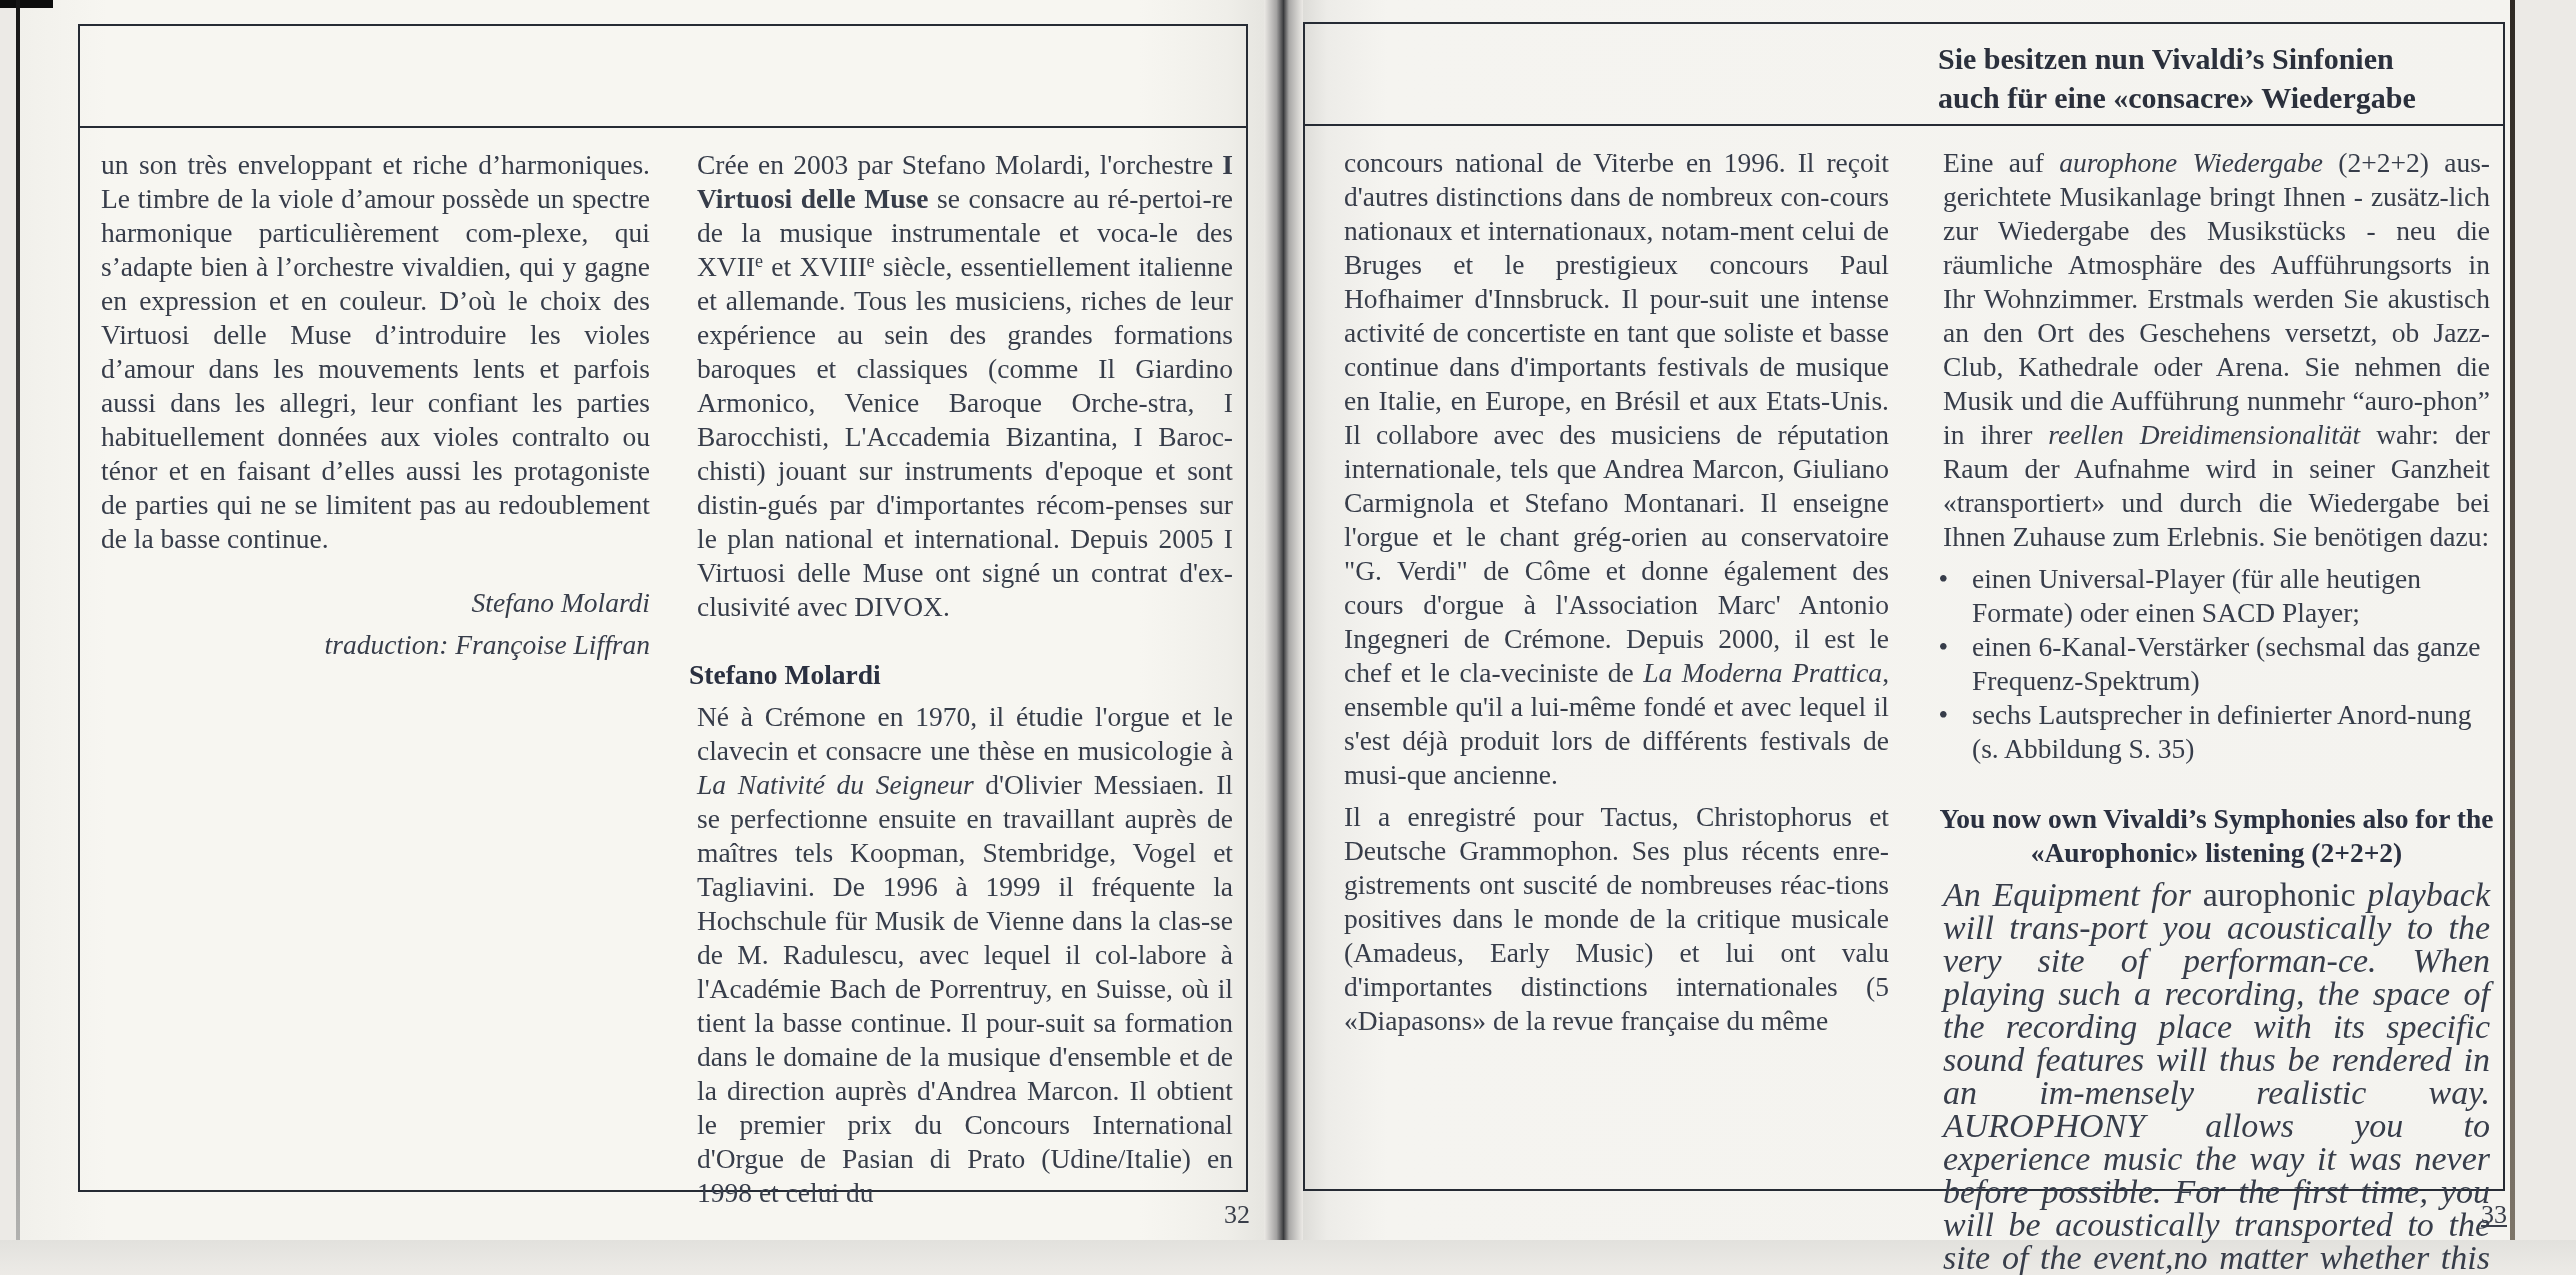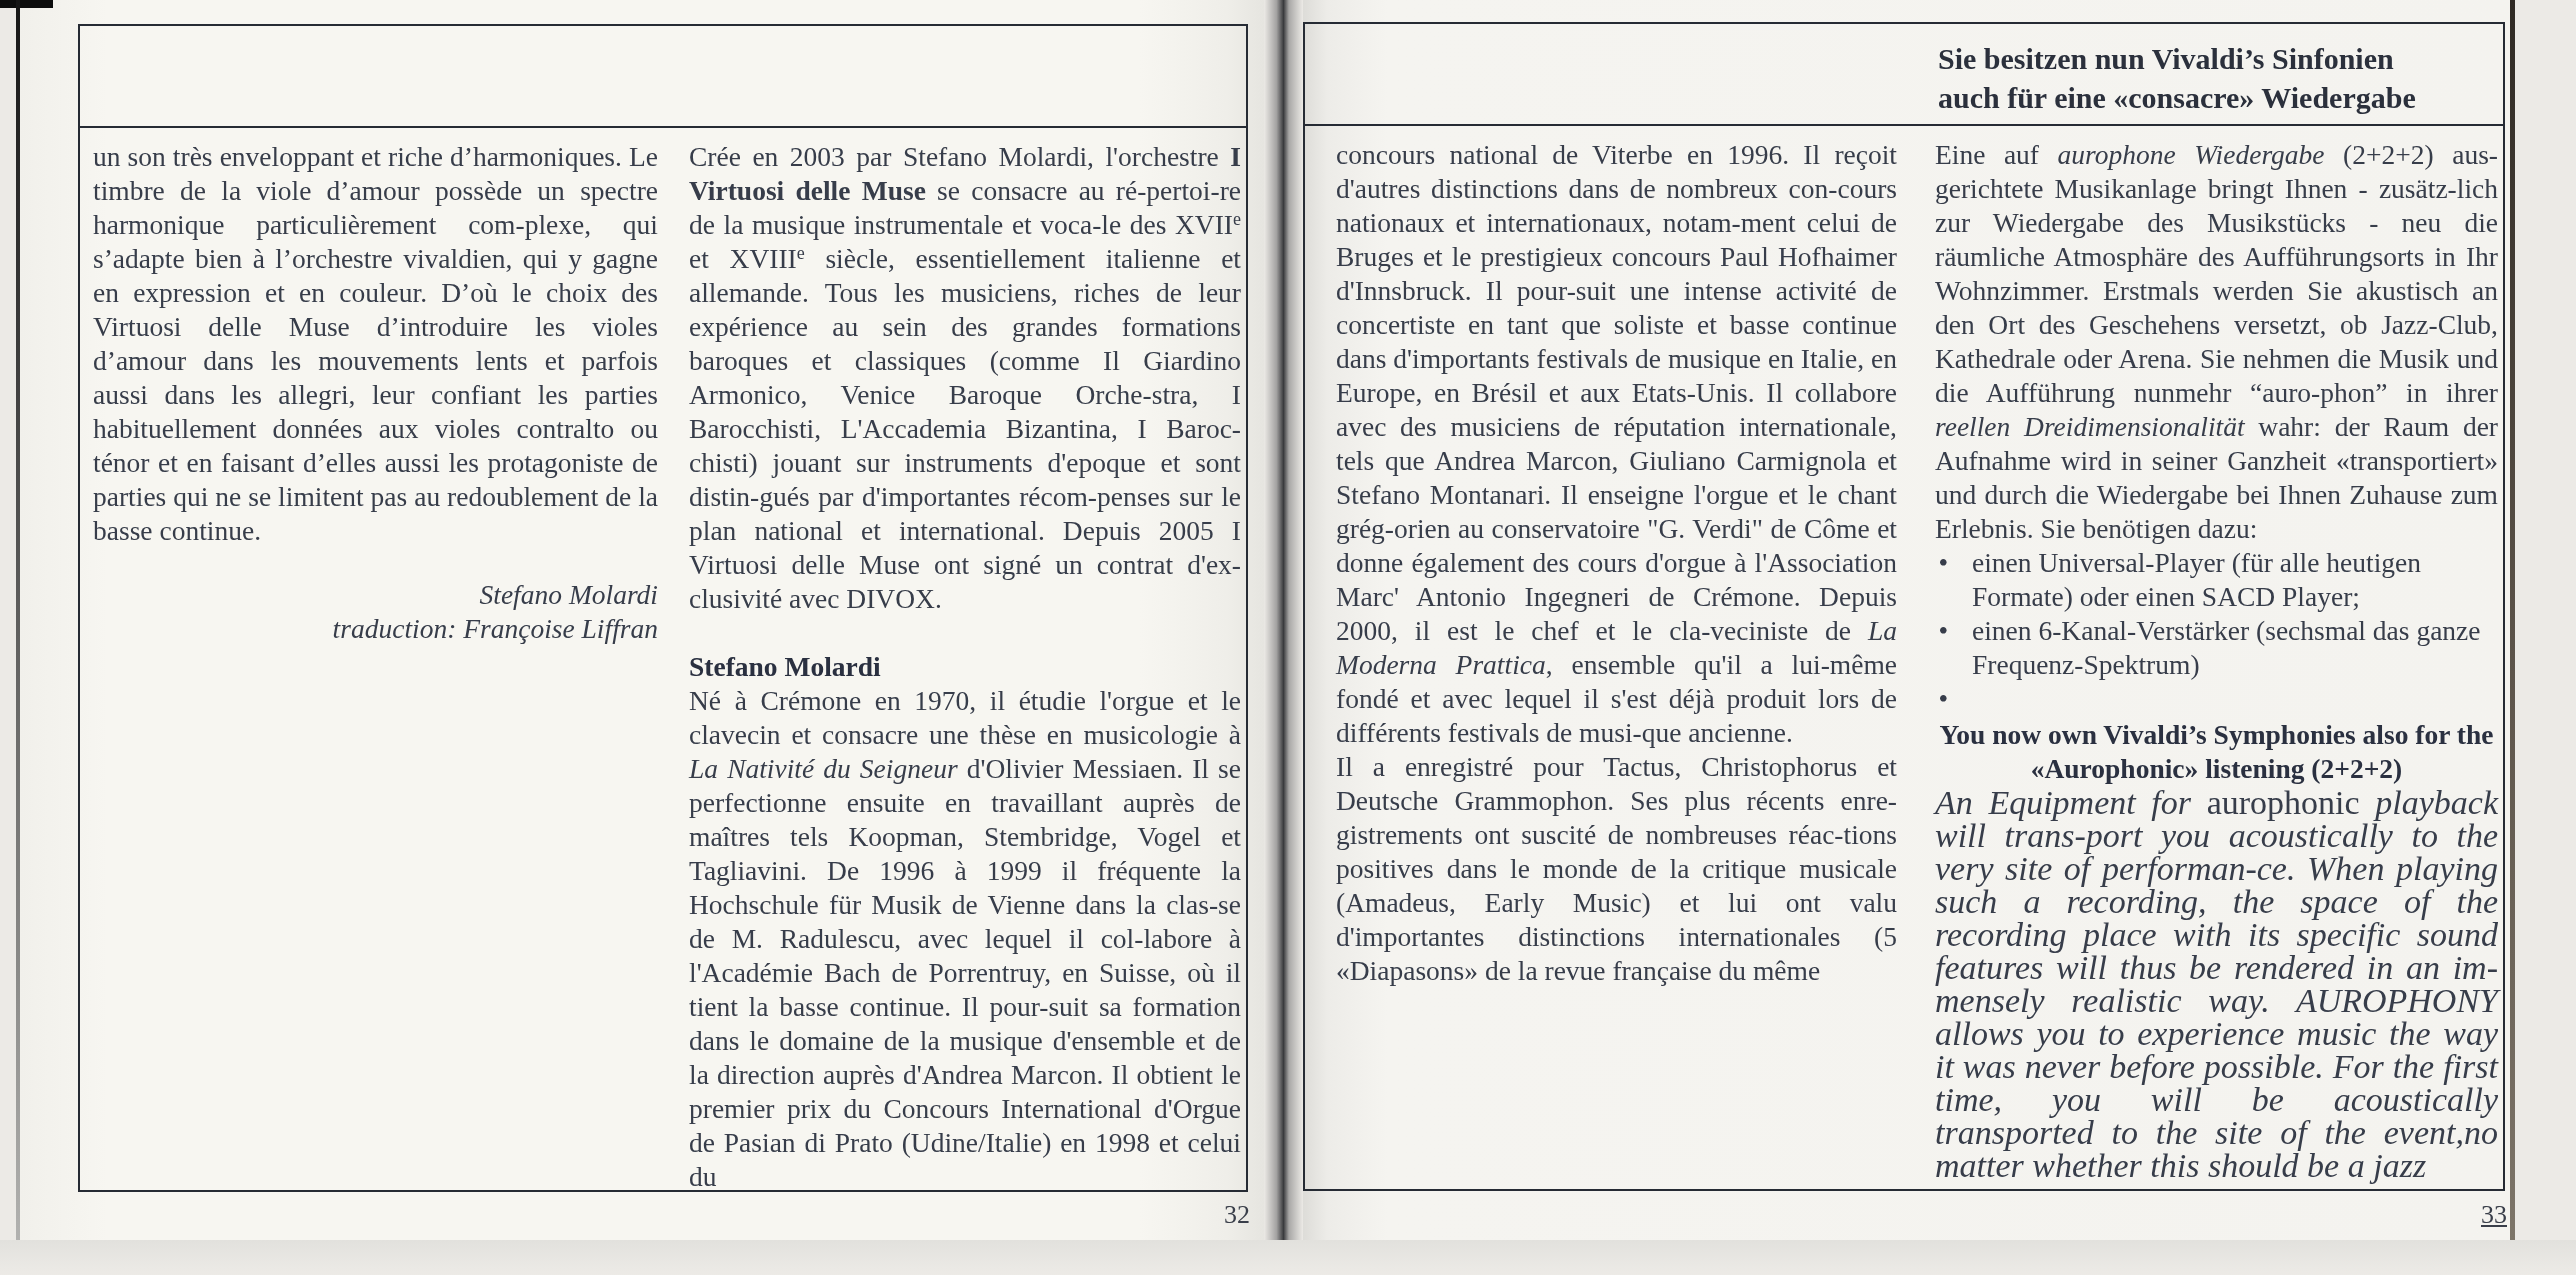--- a/index.html
+++ b/index.html
@@ -32,21 +32,21 @@
   .frame .header-sep{position:absolute;left:0;top:100px;width:100%;border-bottom:2.7px solid #262b34;}
   
   .booklet-title{position:absolute;left:1938px;top:39px;width:573px;
     font-weight:bold;font-size:30px;line-height:39px;color:#2b303c;}
   
   .col{position:absolute;font-size:27.5px;line-height:34px;text-align:justify;hyphens:none;}
   #col-l1{left:93px;top:140px;width:565px;}
   #col-l2{left:689px;top:140px;width:552px;}
   #col-r1{left:1336px;top:138px;width:561px;}
   #col-r2{left:1935px;top:138px;width:563px;line-height:34px;}
-  .para{margin:0;}
+  .para{margin:8px;}
   .heading{margin:0;font-weight:bold;color:#2a3040;}
   .gap-top{margin-top:34px;}
   .gap-top-lg{margin-top:36px;}
   .sig1{margin-top:30px;}
   .sig{font-style:italic;text-align:right;}
   .noj{text-align:center;}
   .english{font-size:34px;line-height:33px;}
   .b{font-weight:bold;}
   .i{font-style:italic;}
   sup{font-size:18px;vertical-align:baseline;position:relative;top:-0.5em;line-height:0;}
@@ -95,21 +95,21 @@
   </div>
 <div class="col" id="col-r1">
     <p class="para "><span>concours national de Viterbe en 1996. Il reçoit d'autres distinctions dans de nombreux con-cours nationaux et internationaux, notam-ment celui de Bruges et le prestigieux concours Paul Hofhaimer d'Innsbruck. Il pour-suit une intense activité de concertiste en tant que soliste et basse continue dans d'importants festivals de musique en Italie, en Europe, en Brésil et aux Etats-Unis. Il collabore avec des musiciens de réputation internationale, tels que Andrea Marcon, Giuliano Carmignola et Stefano Montanari. Il enseigne l'orgue et le chant grég-orien au conservatoire "G. Verdi" de Côme et donne également des cours d'orgue à l'Association Marc' Antonio Ingegneri de Crémone. Depuis 2000, il est le chef et le cla-veciniste de </span><span class="i">La Moderna Prattica</span><span>, ensemble qu'il a lui-même fondé et avec lequel il s'est déjà produit lors de différents festivals de musi-que ancienne.</span></p>
     <p class="para "><span>Il a enregistré pour Tactus, Christophorus et Deutsche Grammophon. Ses plus récents enre-gistrements ont suscité de nombreuses réac-tions positives dans le monde de la critique musicale (Amadeus, Early Music) et lui ont valu d'importantes distinctions internationales (5 «Diapasons» de la revue française du même</span></p>
   </div>
 <div class="col" id="col-r2">
     <p class="para "><span>Eine auf </span><span class="i">aurophone Wiedergabe</span><span> (2+2+2) aus-gerichtete Musikanlage bringt Ihnen - zusätz-lich zur Wiedergabe des Musikstücks - neu die räumliche Atmosphäre des Aufführungsorts in Ihr Wohnzimmer. Erstmals werden Sie akustisch an den Ort des Geschehens versetzt, ob Jazz-Club, Kathedrale oder Arena. Sie nehmen die Musik und die Aufführung nunmehr “auro-phon” in ihrer </span><span class="i">reellen Dreidimensionalität</span><span> wahr: der Raum der Aufnahme wird in seiner Ganzheit «transportiert» und durch die Wiedergabe bei Ihnen Zuhause zum Erlebnis. Sie benötigen dazu:</span></p>
     <div class="bullets ">
       <div class="bullet-item"><span class="dot">•</span><span><span>einen Universal-Player (für alle heutigen Formate) oder einen SACD Player;</span></span></div>
       <div class="bullet-item"><span class="dot">•</span><span><span>einen 6-Kanal-Verstärker (sechsmal das ganze Frequenz-Spektrum)</span></span></div>
-      <div class="bullet-item"><span class="dot">•</span></div>
+      <div class="bullet-item"><span class="dot">•</span><span><span>sechs Lautsprecher in definierter Anord-nung (s. Abbildung S. 35)</span></span></div>
     </div>
     <p class="heading gap-top-lg noj"><span>You now own Vivaldi’s Symphonies also for the «Aurophonic» listening (2+2+2)</span></p>
     <p class="para english"><span class="i">An Equipment for </span><span>aurophonic</span><span class="i"> playback will trans-port you acoustically to the very site of performan-ce. When playing such a recording, the space of the recording place with its specific sound features will thus be rendered in an im-mensely realistic way. AUROPHONY allows you to experience music the way it was never before possible. For the first time, you will be acoustically transported to the site of the event,no matter whether this should be a  jazz</span></p>
   </div>
 
 <div class="page-number" id="pn-left">32</div>
 <div class="page-number" id="pn-right">33</div>
 
 
 </body></html>

